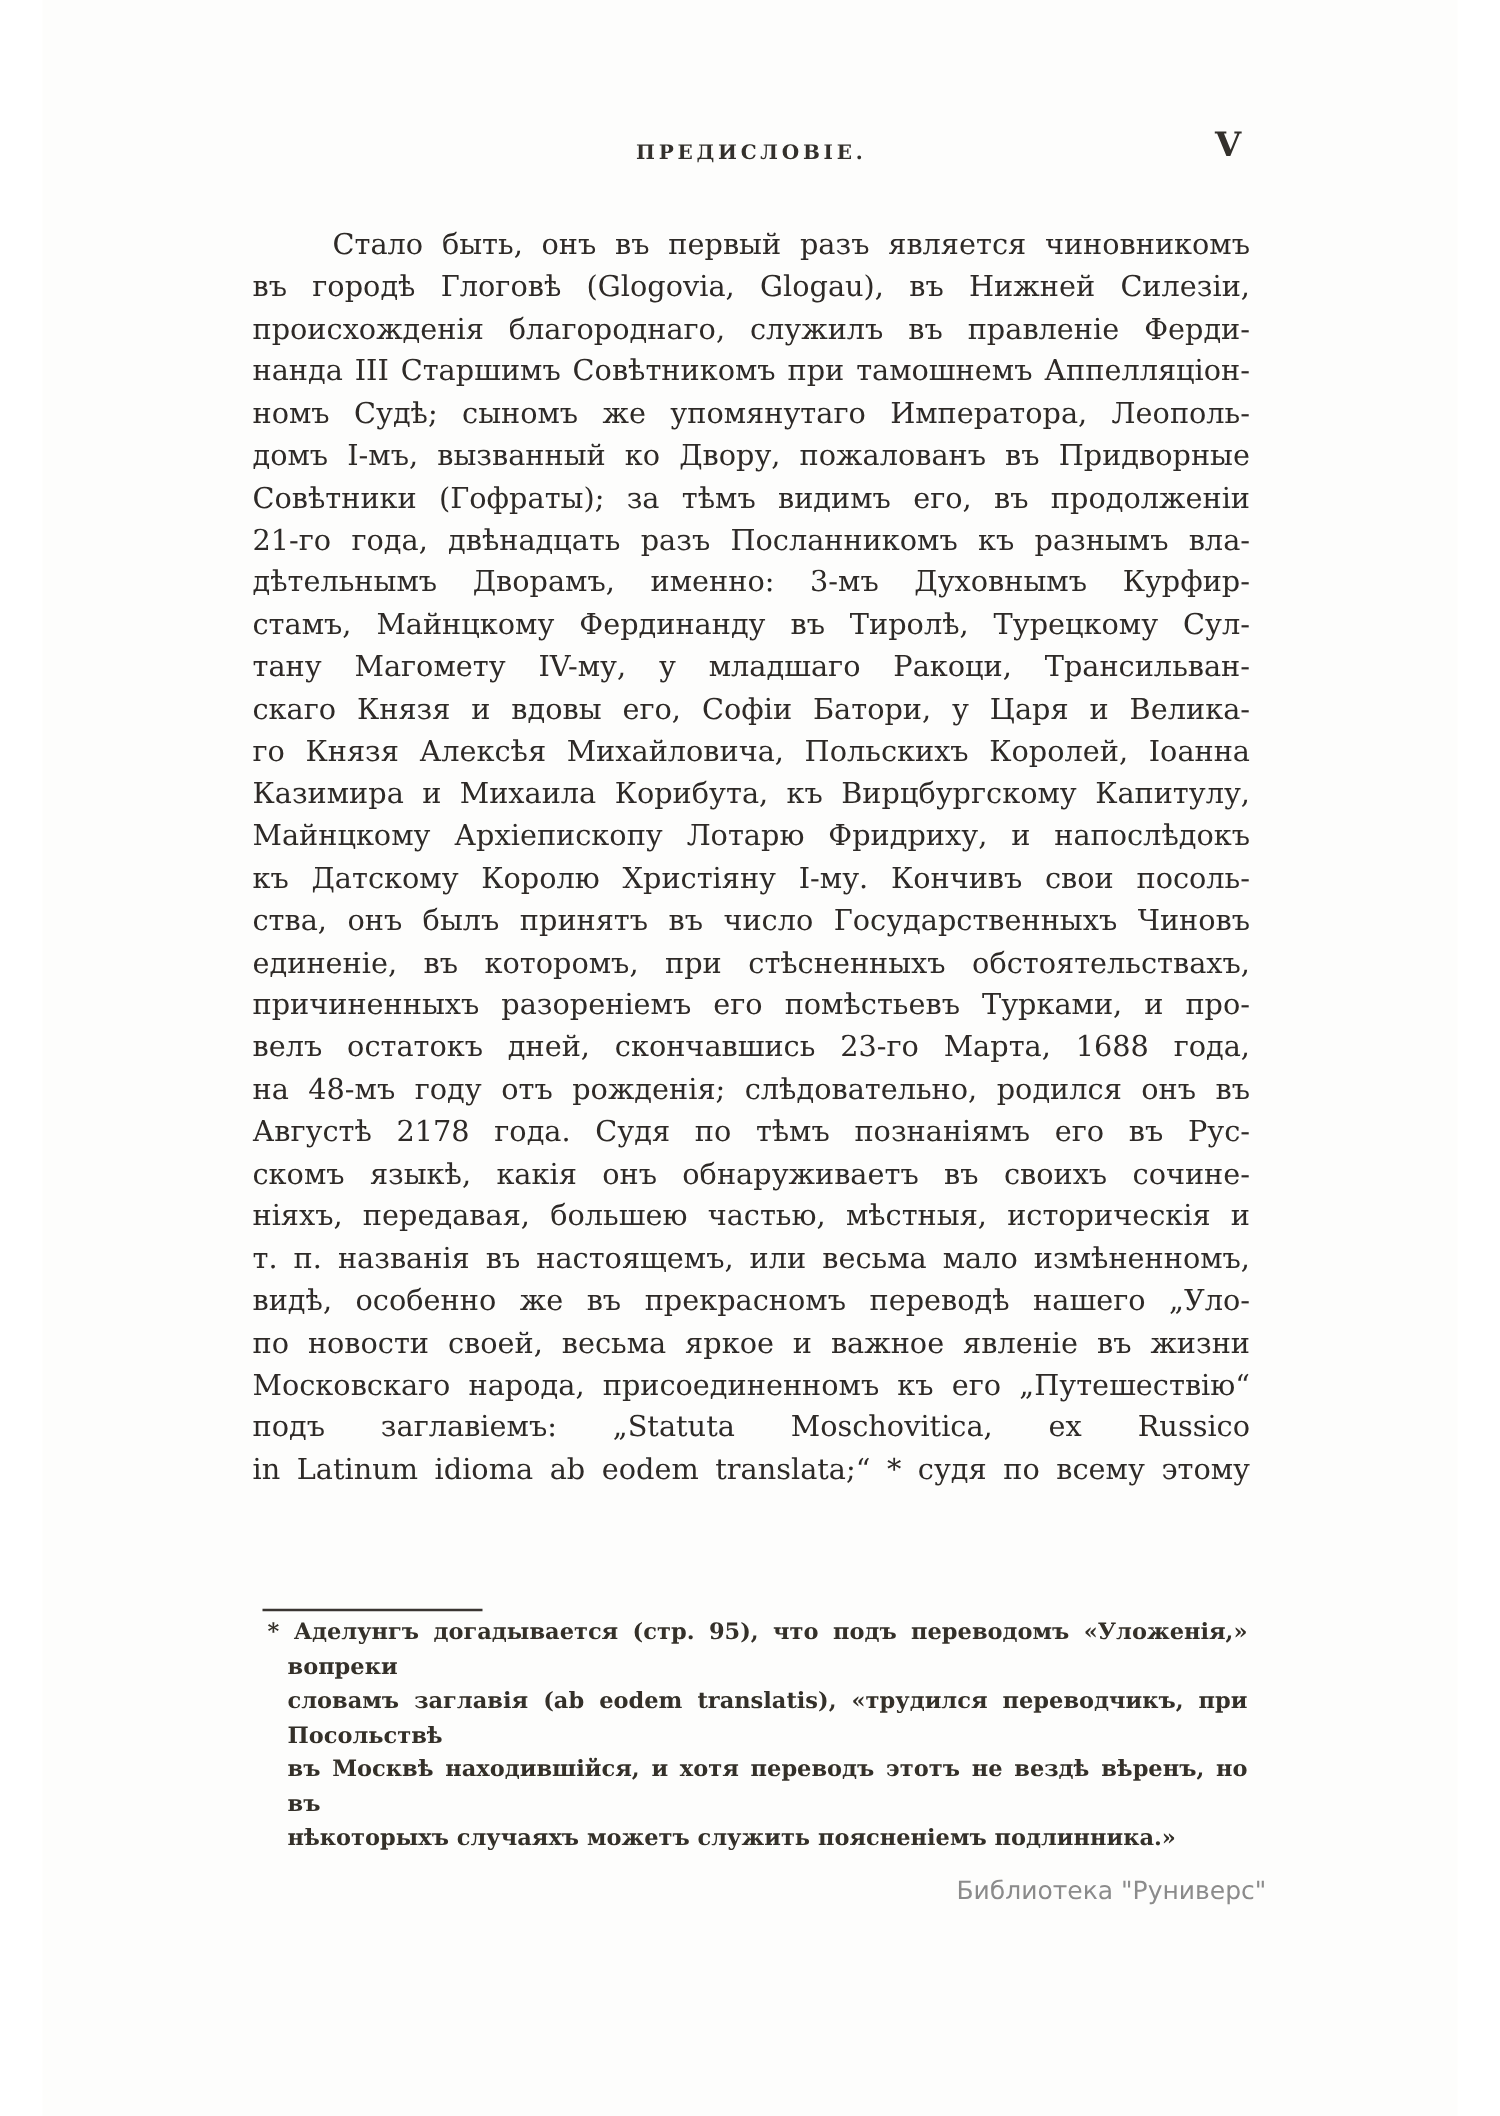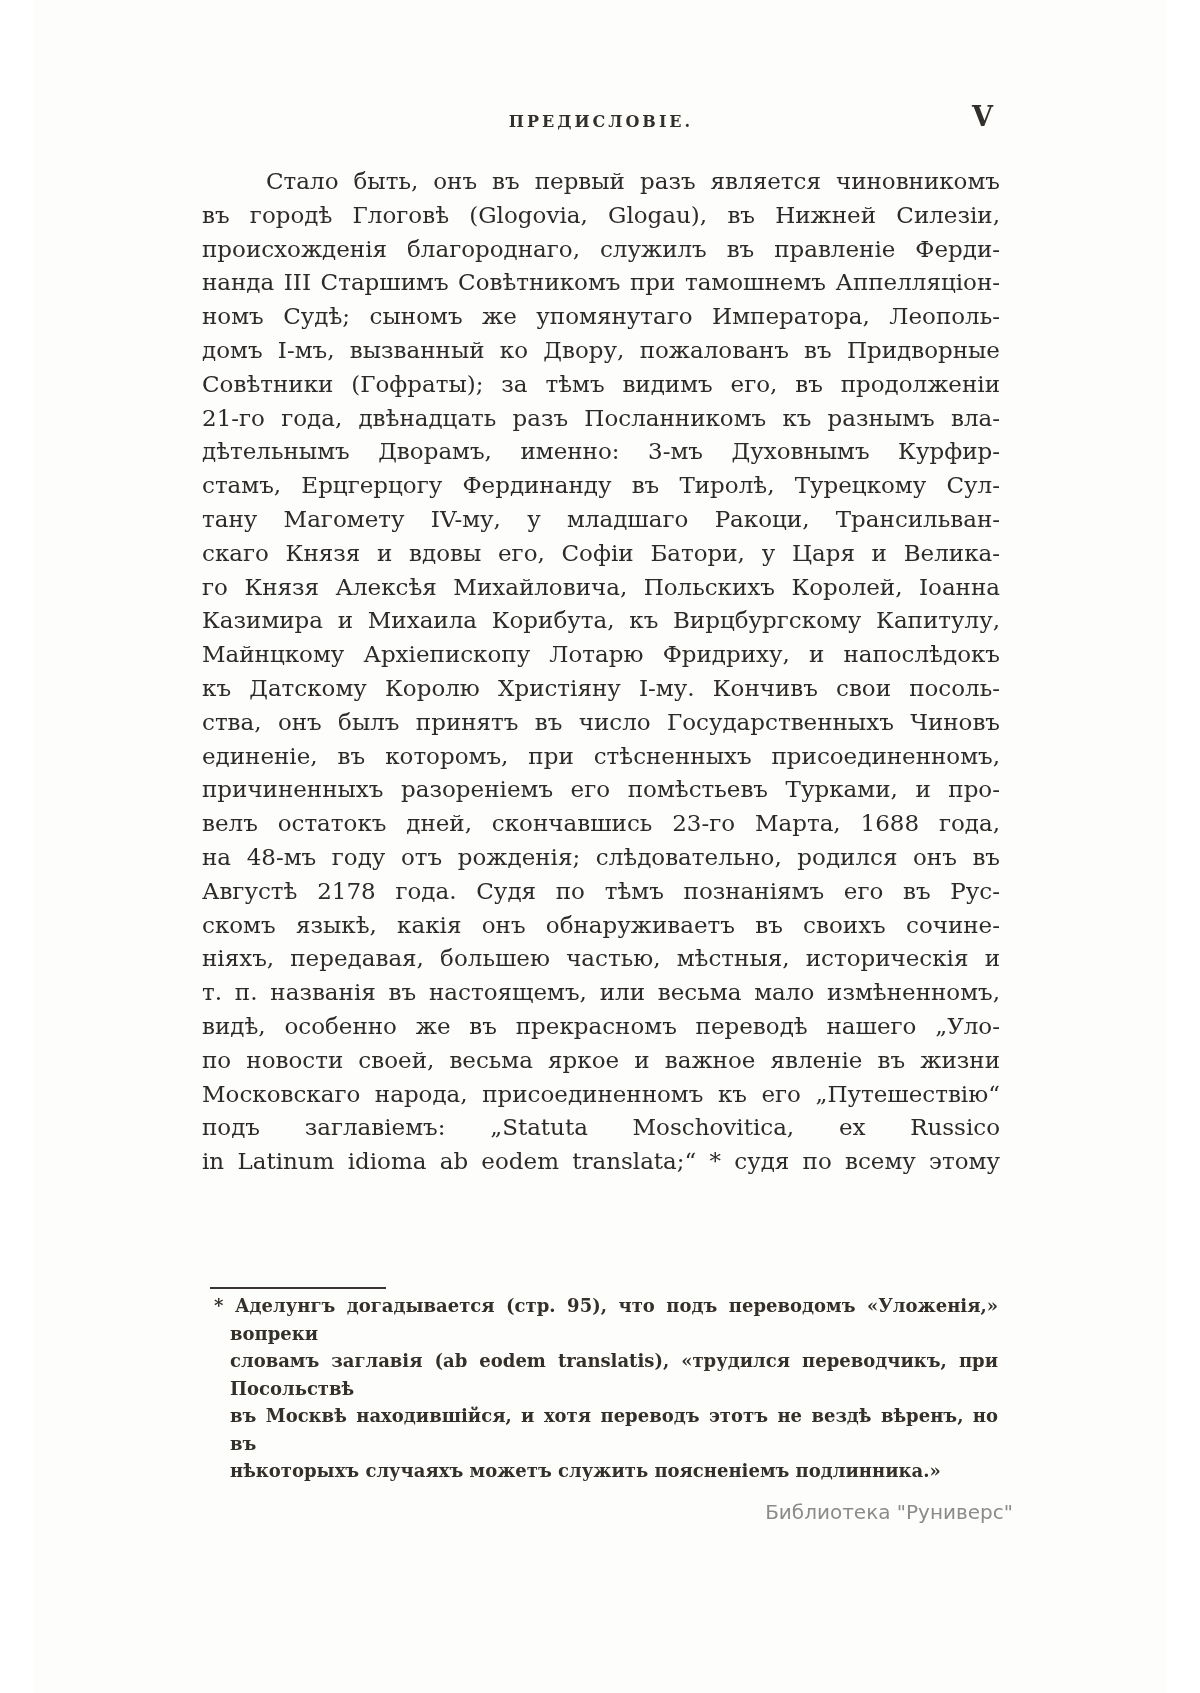--- a/index.html
+++ b/index.html
@@ -29,21 +29,21 @@
     position: absolute;
     top: 101px;
     left: 938px;
     font-size: 27px;
     font-weight: bold;
     color: #33302c;
   }
   .body-text {
     position: absolute;
     left: 168px;
-    top: 165px;
+    top: 180px;
     width: 798px;
     font-size: 23px;
     line-height: 33.8px;
   }
   .body-text .line {
     text-align: justify;
     text-align-last: justify;
     text-justify: inter-word;
   }
   .body-text .line:first-child { text-indent: 64px; }
@@ -91,29 +91,29 @@
   <div class="body-text">
       <div class="line">Стало быть, онъ въ первый разъ является чиновникомъ</div>
       <div class="line">въ городѣ Глоговѣ (Glogovia, Glogau), въ Нижней Силезіи,</div>
       <div class="line">происхожденія благороднаго, служилъ въ правленіе Ферди-</div>
       <div class="line">нанда III Старшимъ Совѣтникомъ при тамошнемъ Аппелляціон-</div>
       <div class="line">номъ Судѣ; сыномъ же упомянутаго Императора, Леополь-</div>
       <div class="line">домъ I-мъ, вызванный ко Двору, пожалованъ въ Придворные</div>
       <div class="line">Совѣтники (Гофраты); за тѣмъ видимъ его, въ продолженіи</div>
       <div class="line">21-го года, двѣнадцать разъ Посланникомъ къ разнымъ вла-</div>
       <div class="line">дѣтельнымъ Дворамъ, именно: 3-мъ Духовнымъ Курфир-</div>
-      <div class="line">стамъ, Ерцгерцогу Фердинанду въ Тиролѣ, Турецкому Сул-</div>
+      <div class="line">стамъ, Майнцкому Фердинанду въ Тиролѣ, Турецкому Сул-</div>
       <div class="line">тану Магомету IV-му, у младшаго Ракоци, Трансильван-</div>
       <div class="line">скаго Князя и вдовы его, Софіи Батори, у Царя и Велика-</div>
       <div class="line">го Князя Алексѣя Михайловича, Польскихъ Королей, Іоанна</div>
       <div class="line">Казимира и Михаила Корибута, къ Вирцбургскому Капитулу,</div>
       <div class="line">Майнцкому Архіепископу Лотарю Фридриху, и напослѣдокъ</div>
       <div class="line">къ Датскому Королю Христіяну I-му. Кончивъ свои посоль-</div>
       <div class="line">ства, онъ былъ принятъ въ число Государственныхъ Чиновъ</div>
-      <div class="line">единеніе, въ которомъ, при стѣсненныхъ присоединенномъ,</div>
+      <div class="line">единеніе, въ которомъ, при стѣсненныхъ обстоятельствахъ,</div>
       <div class="line">причиненныхъ разореніемъ его помѣстьевъ Турками, и про-</div>
       <div class="line">велъ остатокъ дней, скончавшись 23-го Марта, 1688 года,</div>
       <div class="line">на 48-мъ году отъ рожденія; слѣдовательно, родился онъ въ</div>
       <div class="line">Августѣ 2178 года. Судя по тѣмъ познаніямъ его въ Рус-</div>
       <div class="line">скомъ языкѣ, какія онъ обнаруживаетъ въ своихъ сочине-</div>
       <div class="line">ніяхъ, передавая, большею частью, мѣстныя, историческія и</div>
       <div class="line">т. п. названія въ настоящемъ, или весьма мало измѣненномъ,</div>
       <div class="line">видѣ, особенно же въ прекрасномъ переводѣ нашего „Уло-</div>
       <div class="line">по новости своей, весьма яркое и важное явленіе въ жизни</div>
       <div class="line">Московскаго народа, присоединенномъ къ его „Путешествію“</div>

